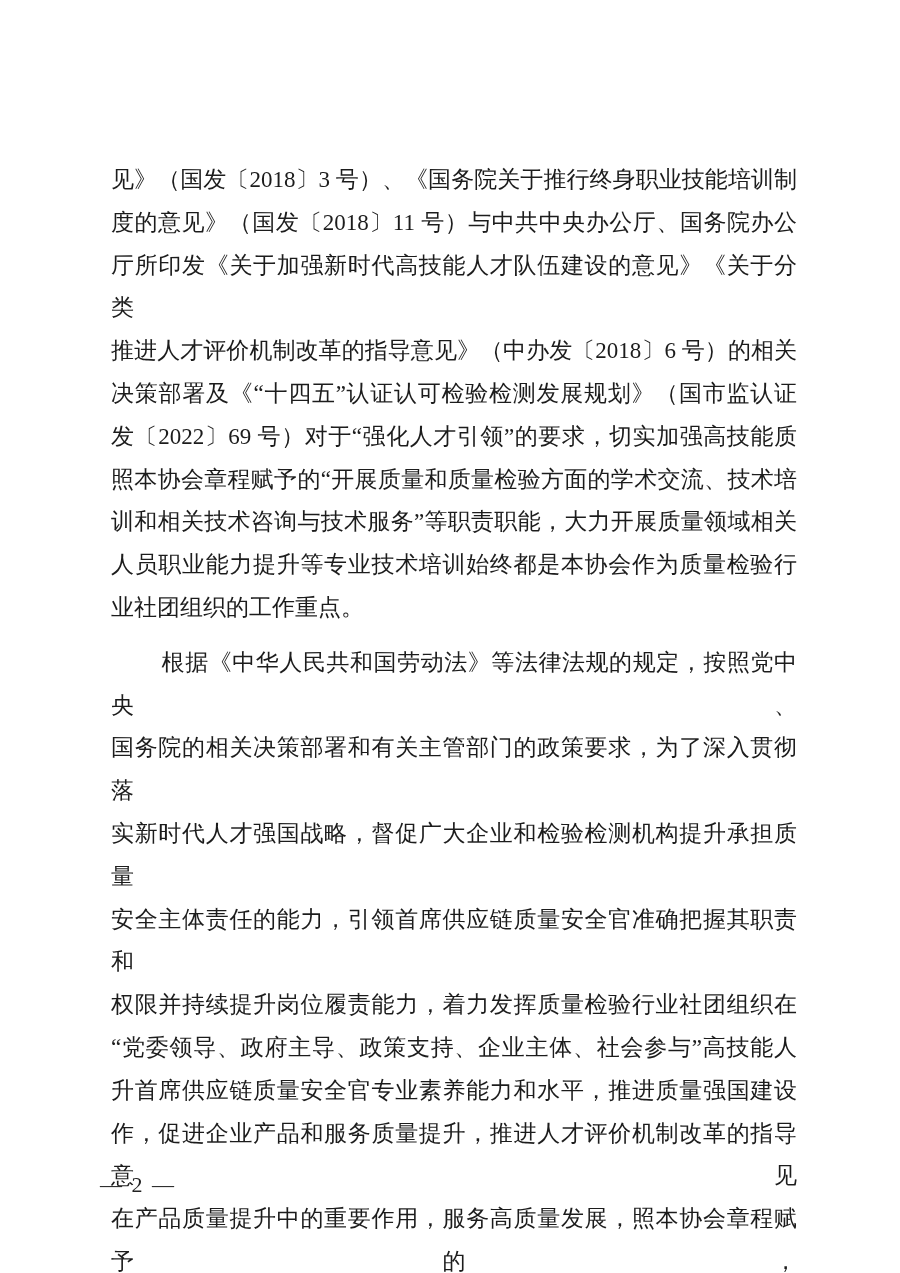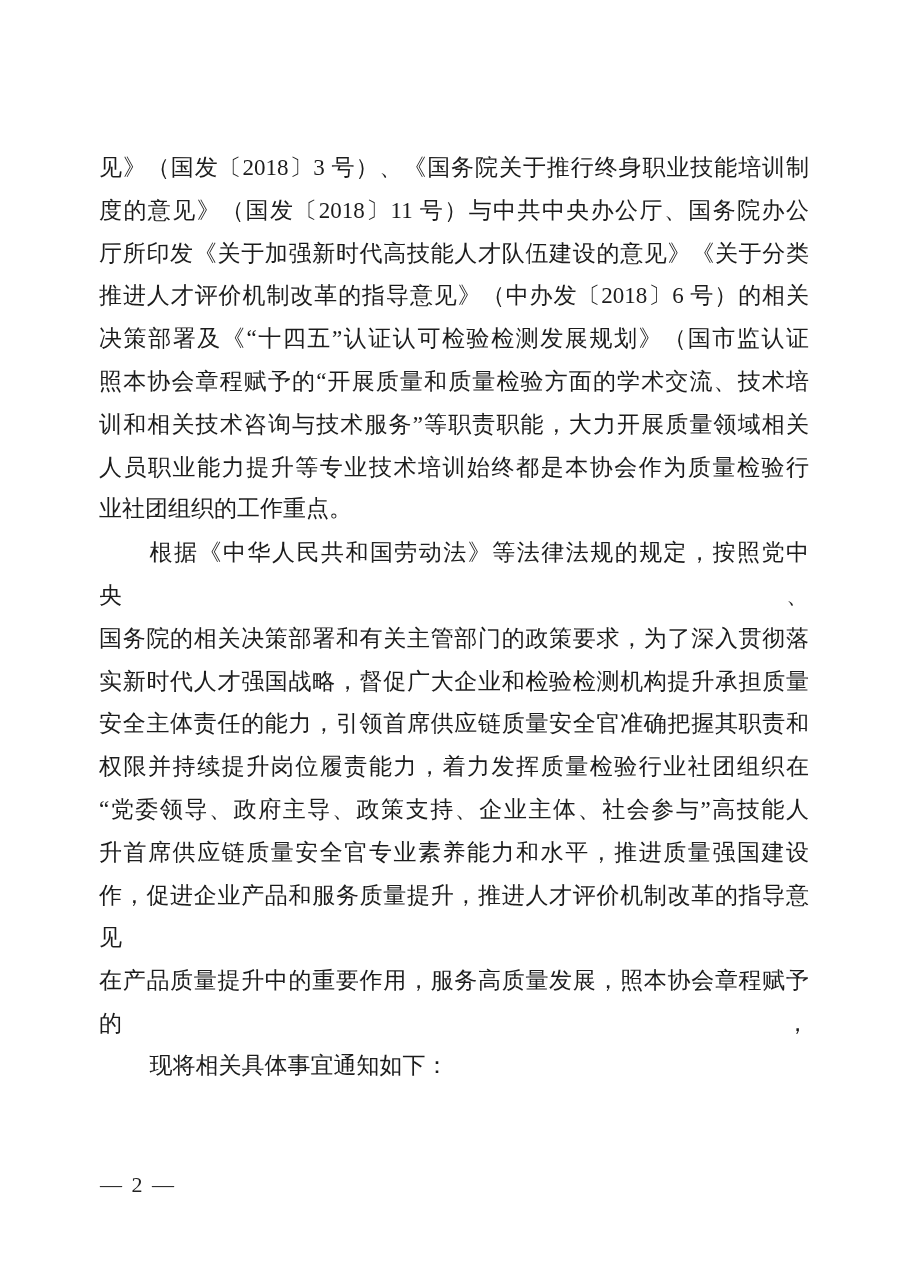--- a/index.html
+++ b/index.html
@@ -18,31 +18,30 @@
   .text-body {
     position: absolute;
     top: 147px;
     left: 99px;
     width: 710px;
     color: #1c1c1c;
     font-size: 23px;
     line-height: 42.8px;
   }
   .para {
-    margin: 0;
+    margin: 12px;
     padding: 0;
   }
   .line {
     text-align: justify;
     text-align-last: justify;
   }
   .line.short {
     text-align: center;
     text-align-last: left;
-    font-family: Liberation Mono, monospace;
   }
   .line.indent {
     text-indent: 2.2em;
   }
   .page-number {
     position: absolute;
     left: 100px;
     top: 1172px;
     color: #222222;
     font-size: 22px;
@@ -55,20 +54,21 @@
 
 <div class="page">
   <div class="text-body">
 
     <div class="para">
       <div class="line">见》（国发〔2018〕3 号）、《国务院关于推行终身职业技能培训制</div>
       <div class="line">度的意见》（国发〔2018〕11 号）与中共中央办公厅、国务院办公</div>
       <div class="line">厅所印发《关于加强新时代高技能人才队伍建设的意见》《关于分类</div>
       <div class="line">推进人才评价机制改革的指导意见》（中办发〔2018〕6 号）的相关</div>
       <div class="line">决策部署及《“十四五”认证认可检验检测发展规划》（国市监认证</div>
+      <div class="line">发〔2022〕69 号）对于“强化人才引领”的要求，切实加强高技能质</div>
       <div class="line">照本协会章程赋予的“开展质量和质量检验方面的学术交流、技术培</div>
       <div class="line">训和相关技术咨询与技术服务”等职责职能，大力开展质量领域相关</div>
       <div class="line">人员职业能力提升等专业技术培训始终都是本协会作为质量检验行</div>
       <div class="line short">业社团组织的工作重点。</div>
     </div>
 
     <div class="para">
       <div class="line indent">根据《中华人民共和国劳动法》等法律法规的规定，按照党中央、</div>
       <div class="line">国务院的相关决策部署和有关主管部门的政策要求，为了深入贯彻落</div>
       <div class="line">实新时代人才强国战略，督促广大企业和检验检测机构提升承担质量</div>

